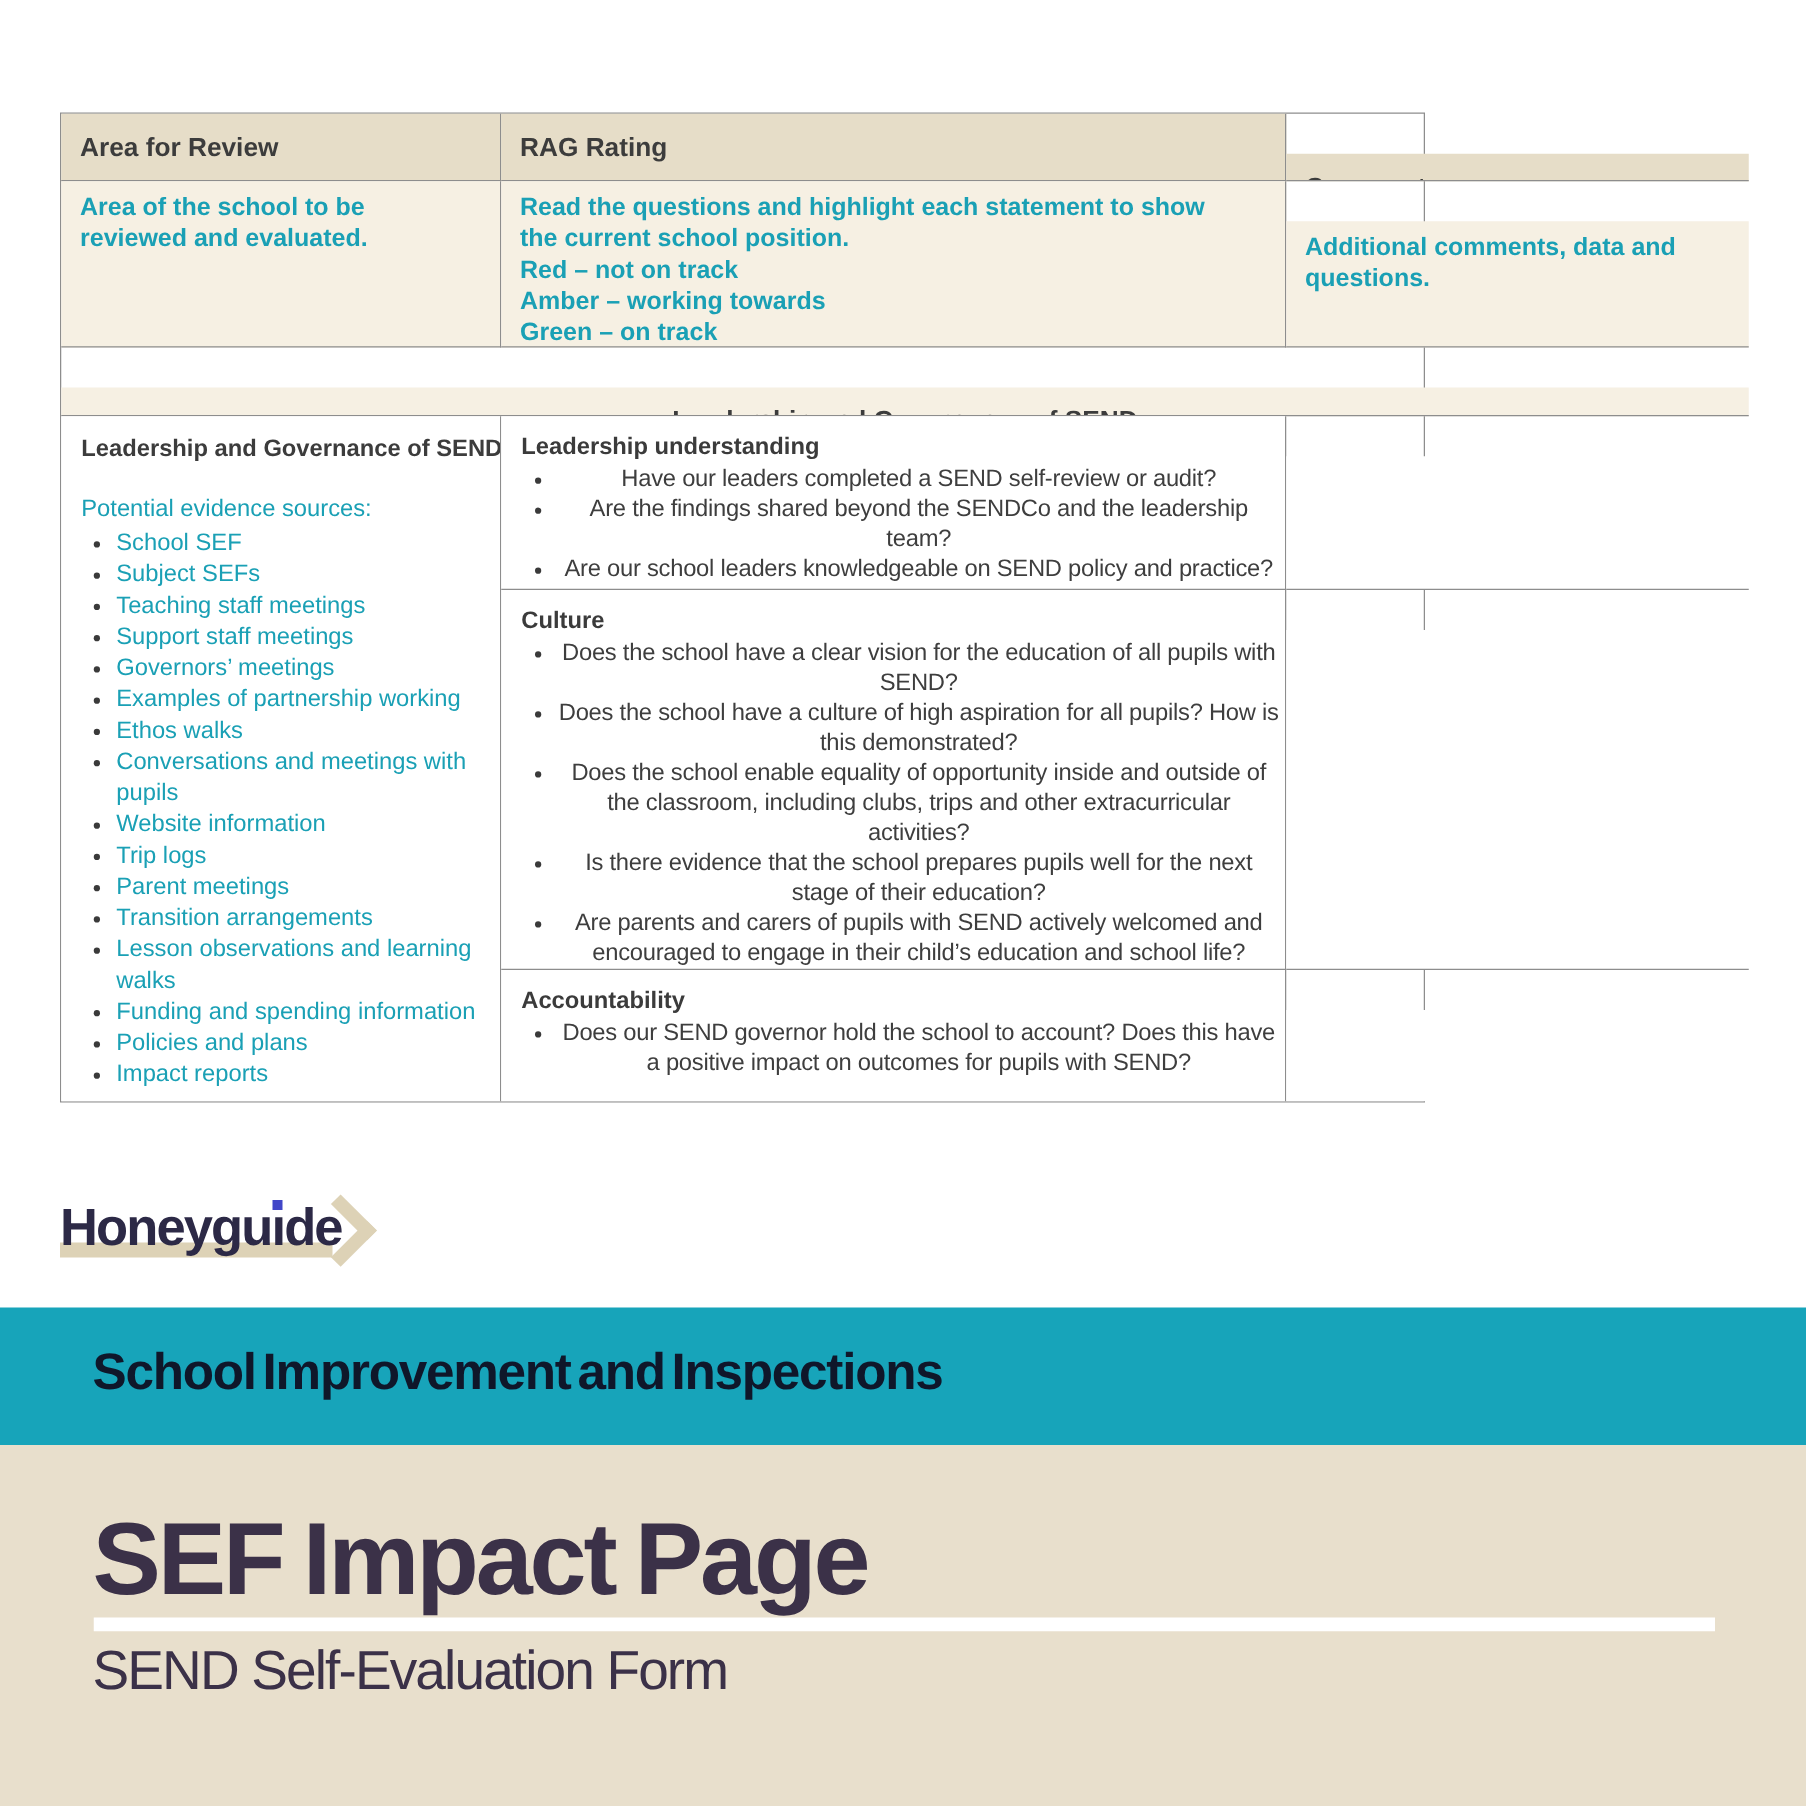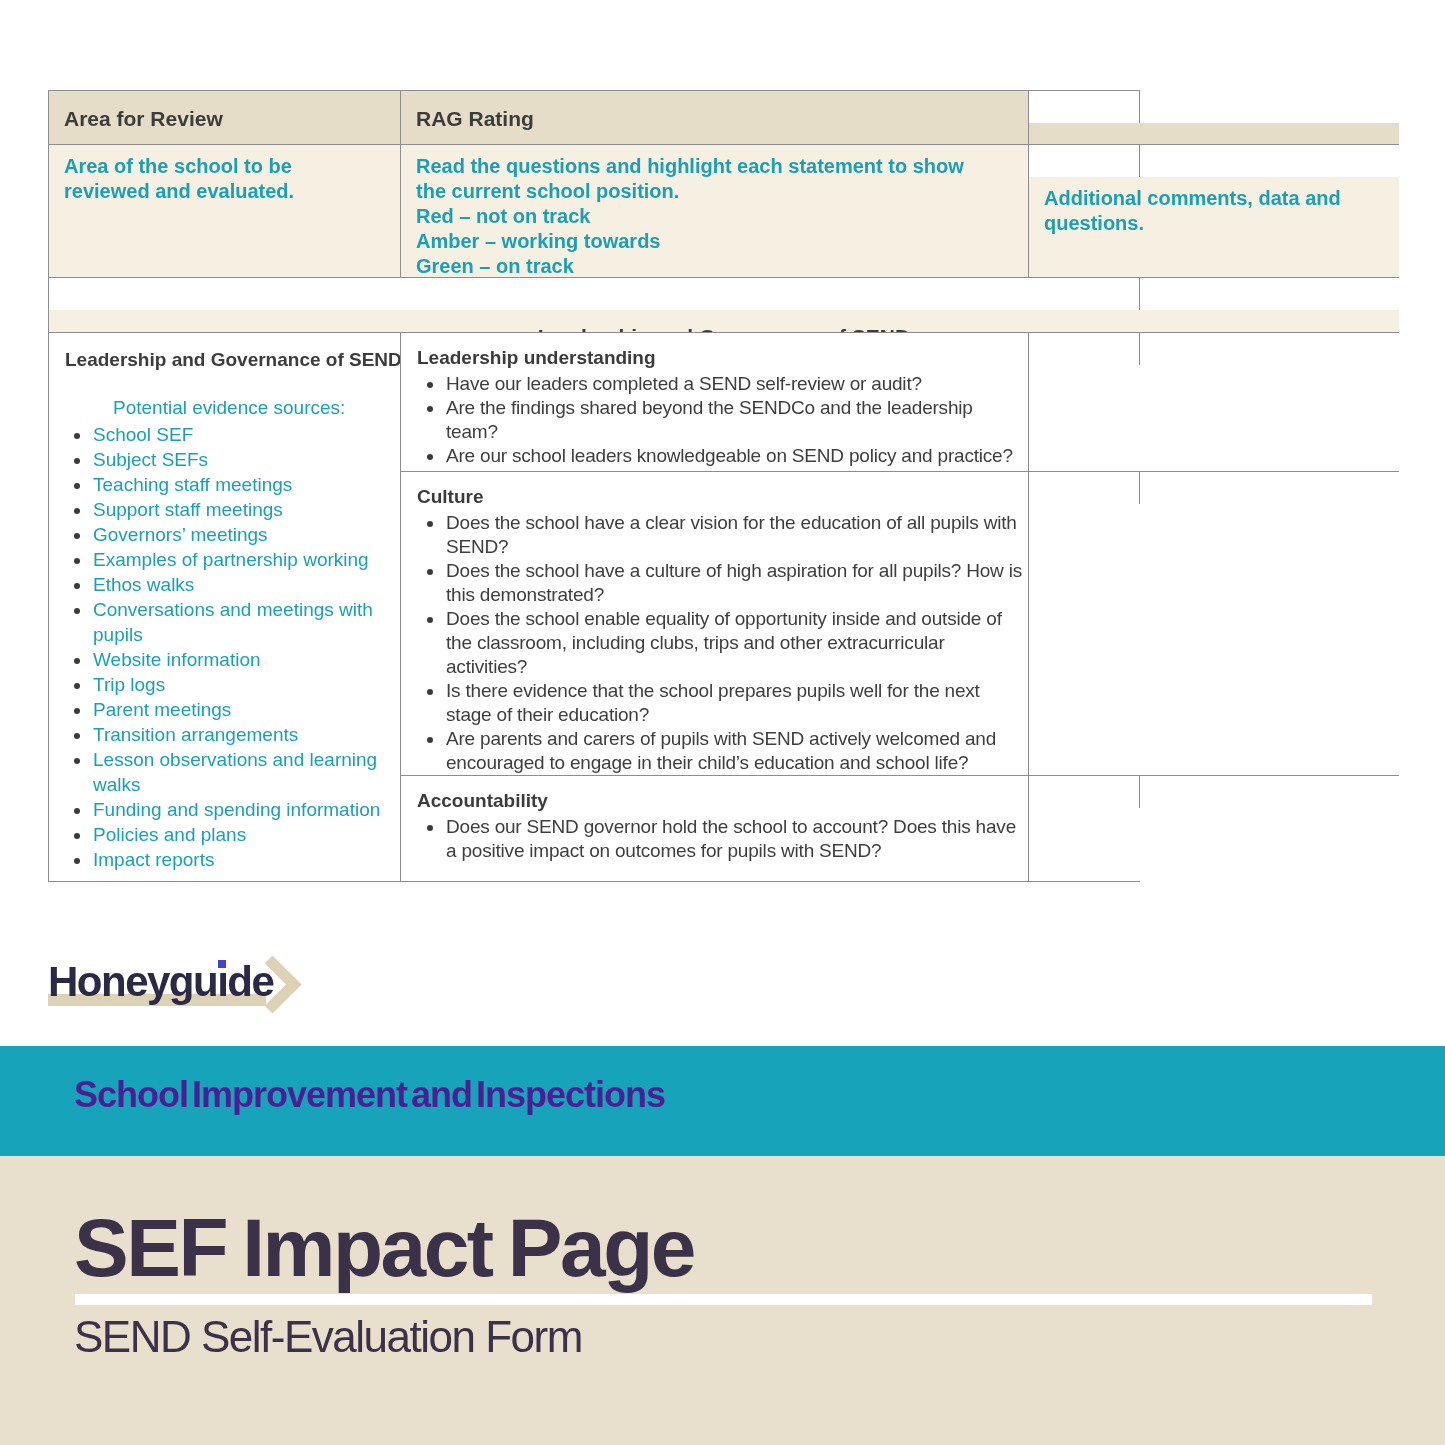--- a/index.html
+++ b/index.html
@@ -21,28 +21,28 @@
   .c { box-sizing:border-box; border-right:1px solid #8d8d8d; border-bottom:1px solid #8d8d8d; overflow:hidden; }
   .lastcol { border-right:none;margin-top:32px; }
   .lastrow { border-bottom:none; }
 
   .t-header { background:#e6ddc8; font-weight:bold; font-size:21px; color:#3c3c3c; padding:16px 15px 0 15px; }
   .t-desc   { background:#f6f0e3; font-weight:bold; font-size:20px; color:#1aa0b5; padding:9px 31px 0 15px; line-height:25px; }
   .t-section{ grid-column:1 / 4; background:#f6f0e3; font-weight:bold; font-size:21px; color:#3c3c3c; text-align:center; padding:15px 0 0 0; }
 
   .t-area { grid-row:4 / 7; grid-column:1; background:#ffffff; padding:14px 10px 0 16px; font-size:19px; line-height:25px; }
   .area-title { font-weight:bold; color:#3c3c3c; white-space:nowrap; }
-  .evidence-heading { color:#1aa0b5; margin-top:23px;margin-left:48px; }
+  .evidence-heading { color:#1aa0b5; margin-top:23px; }
   ul.evidence { margin:2px 0 0 0; padding-left:27px; }
   ul.evidence li { color:#1aa0b5; padding-left:1px; }
   ul.evidence li::marker { color:#3a3a3a; }
 
   .t-q { background:#ffffff; padding:13px 4px 0 16px; font-size:19px; line-height:24px; color:#3e3e3e; letter-spacing:-0.2px; }
   .q-title { font-weight:bold; color:#3b3b3b; letter-spacing:0; }
-  ul.questions { margin:2px 0 0 0; padding-left:28px; }
+  ul.questions { margin:2px 0 0 0; padding-left:28px;text-align:center; }
   ul.questions li { padding-left:1px; }
   ul.questions li::marker { color:#3a3a3a; }
   .t-com { background:#ffffff; }
   .qcol { grid-column:2; }
   .ccol { grid-column:3; }
 
   
   .logo { position:absolute; left:48px; top:956px; width:320px; height:64px; }
   .logo-bar { position:absolute; left:0; top:38px; width:218px; height:12px; background:#ddd2b6; z-index:1; }
   .logo-arrow {
@@ -50,22 +50,22 @@
     border-top:11px solid #ddd2b6; border-right:11px solid #ddd2b6;
     transform:rotate(45deg); z-index:1;
   }
   .logo-text { position:relative; z-index:2; font-size:42px; font-weight:bold; color:#2c2946; letter-spacing:-1.5px; line-height:52px; }
   .logo-i { position:relative; display:inline-block; }
   .logo-dot { position:absolute; left:1px; top:4px; width:8px; height:8px; background:#4146c8; }
 
   
   .banner { position:absolute; left:0; top:1046px; width:1445px; height:110px; background:#17a4ba; }
   .banner-text {
-    position:absolute; left:74px; top:28px; color:#4c1d95;
-    font-size:36px; font-weight:bold; letter-spacing:-1px; word-spacing:-5px;
+    position:absolute; left:74px; top:28px; color:#0f172a;
+    font-size:41px; font-weight:bold; letter-spacing:-1px; word-spacing:-5px;
   }
 
   
   .footer-area { position:absolute; left:0; top:1156px; width:1445px; height:289px; background:#e8dfcc; }
   .page-title {
     position:absolute; left:74px; top:1201px; color:#3b3148;
     font-size:82px; font-weight:800; letter-spacing:-2.5px; word-spacing:-4px;
   }
   .white-bar { position:absolute; left:75px; top:1294px; width:1297px; height:11px; background:#ffffff; }
   .page-subtitle {

